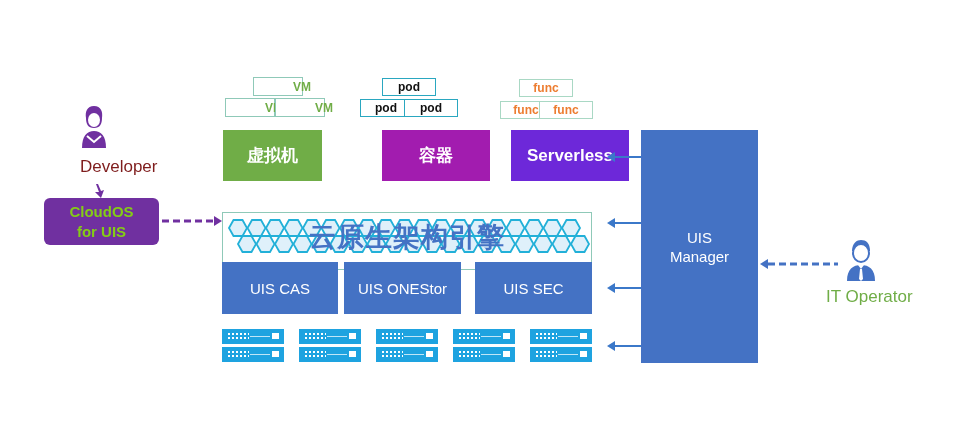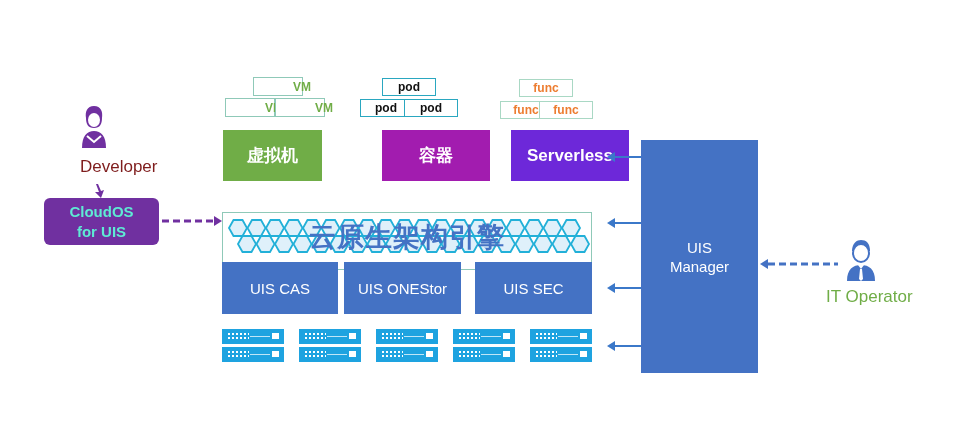--- a/index.html
+++ b/index.html
@@ -137,21 +137,21 @@
       <div class="line"></div>
       <div class="led"></div>
     </div>
     <div class="server" style="left: 530px; top: 347px; background: rgb(30, 163, 224);">
       <div class="dots"></div>
       <div class="line"></div>
       <div class="led"></div>
     </div>
   </div>
 
-<div class="abs" style="left:641px;top:130px;width:117px;height:233px;background:#4472c4;color:#fff;font-size:15px;display:flex;flex-direction:column;align-items:center;justify-content:center;text-align:center;line-height:19px;margin-top:10px;">
+<div class="abs" style="left:641px;top:130px;width:117px;height:233px;background:#4472c4;color:#fff;font-size:15px;display:flex;flex-direction:column;align-items:center;justify-content:center;text-align:center;line-height:19px;">
   <span>UIS</span>
   <span>Manager</span>
 </div>
 
 <svg class="arrow-l" style="left:607px;top:152px;">
     <path d="M34 4 H8 V0 L0 5 L8 10 V6 H34 Z" fill="#3b78c9"></path>
   </svg>
 <svg class="arrow-l" style="left:607px;top:218px;">
     <path d="M34 4 H8 V0 L0 5 L8 10 V6 H34 Z" fill="#3b78c9"></path>
   </svg>
@@ -166,21 +166,21 @@
   <path d="M14 2 C7 2 5 8 6 14 C6 20 8 24 14 24 C20 24 22 20 22 14 C23 8 21 2 14 2 Z" fill="#7030a0"></path>
   <ellipse cx="14" cy="16" rx="6" ry="7" fill="#fff"></ellipse>
   <path d="M2 44 C2 32 7 27 14 27 C21 27 26 32 26 44 Z" fill="#7030a0"></path>
   <path d="M7 32 L14 38 L21 32" stroke="#fff" stroke-width="2" fill="none"></path>
 </svg>
 <div class="label" style="left:54px;top:157px;color:#7f1d1d;margin-left:26px;">Developer</div>
 <svg class="abs" style="left:93px;top:184px;width:12px;height:14px;">
     <path d="M3 0 L6 8 L2 8 L8 14 L11 6 L8 7 L5 0 Z" fill="#7030a0"></path>
   </svg>
 
-<div class="abs" style="left:44px;top:198px;width:115px;height:47px;background:#7030a0;border-radius:6px;color:#5eead4;font-weight:bold;font-size:15px;display:flex;flex-direction:column;align-items:center;justify-content:center;line-height:20px;">
+<div class="abs" style="left:44px;top:198px;width:115px;height:47px;background:#7030a0;border-radius:6px;color:#84cc16;font-weight:bold;font-size:15px;display:flex;flex-direction:column;align-items:center;justify-content:center;line-height:20px;">
   <span>CloudOS</span>
   <span>for UIS</span>
 </div>
 <svg class="abs" style="left:160px;top:215px;width:62px;height:12px;">
   <line x1="2" y1="6" x2="54" y2="6" stroke="#7030a0" stroke-width="3" stroke-dasharray="7,4"></line>
   <path d="M54 1 L62 6 L54 11 Z" fill="#7030a0"></path>
 </svg>
 
 <svg class="abs" style="left:760px;top:258px;width:80px;height:12px;">
   <path d="M0 6 L8 1 L8 11 Z" fill="#4472c4"></path>

